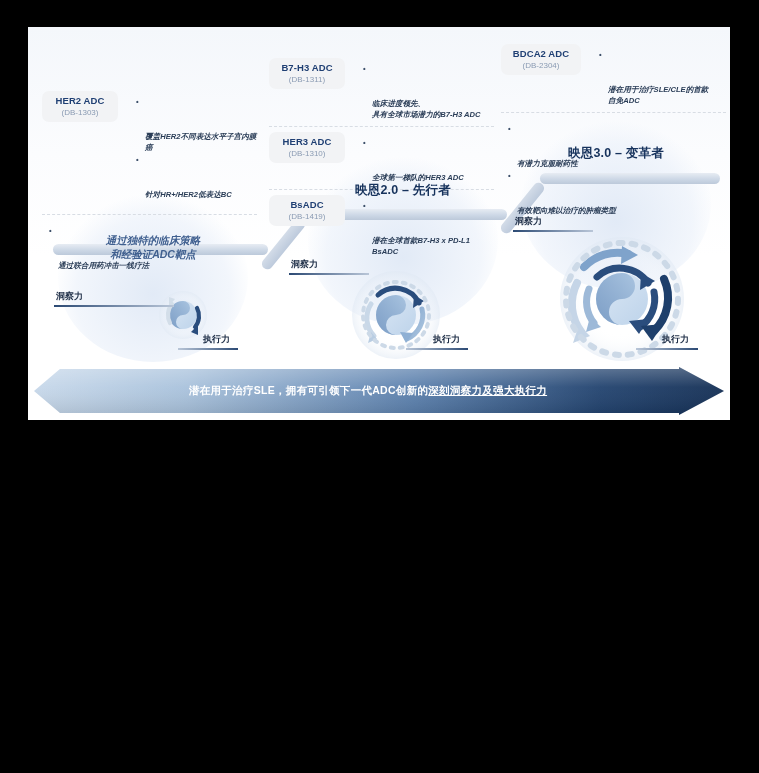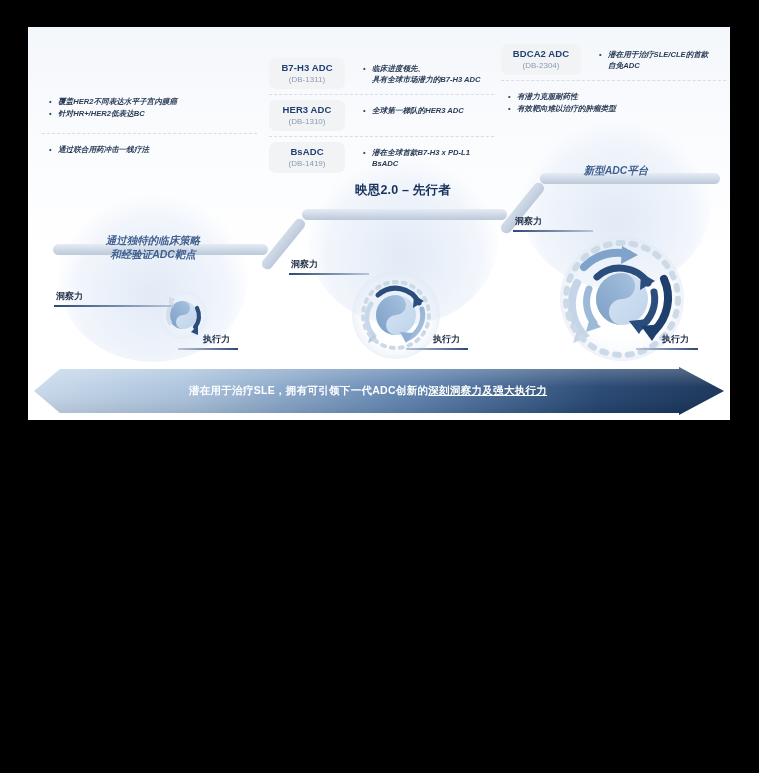--- a/index.html
+++ b/index.html
@@ -70,21 +70,21 @@
   .bullet {
     display: flex;
     font-size: 7.6px;
     color: #2a3d57;
     font-style: italic;
     font-weight: bold;
     line-height: 1.45;
     margin-bottom: 1px;
   }
   .bullet .dot { flex: 0 0 9px; color: #3a4d68; font-style: normal; }
-  .bullet .btxt { white-space: pre-line; }
+  .bullet .btxt { white-space: pre-line; margin-top: 35px; }
 
   
   .halo {
     position: absolute;
     border-radius: 50%;
     background: radial-gradient(circle at 50% 60%, rgba(224,233,246,.95) 0%, rgba(235,241,250,.65) 55%, rgba(255,255,255,0) 72%);
   }
 
   
   .tread {
@@ -164,20 +164,24 @@
   <div class="halo" style="left:493px; top:92px; width:190px; height:170px;"></div>
 
   <div class="tread" style="left:25px; top:217px; width:215px;"></div>
   <div class="riser" style="left:250px; top:186px; height:62px; transform: rotate(39deg);"></div>
   <div class="tread" style="left:274px; top:182px; width:205px;"></div>
   <div class="riser" style="left:489px; top:150px; height:62px; transform: rotate(39deg);"></div>
   <div class="tread" style="left:512px; top:146px; width:180px;"></div>
 
   <div class="card-group" style="left:14px; top:59px; width:215px;">
     <div class="card-row">
+      <div class="chip" style="width:62px;">
+        <div class="chip-name">HER2 ADC</div>
+        <div class="chip-code">(DB-1303)</div>
+      </div>
       <div class="bullets">
         <div class="bullet">
           <span class="dot">•</span>
           <span class="btxt">覆盖HER2不同表达水平子宫内膜癌</span>
         </div>
         <div class="bullet">
           <span class="dot">•</span>
           <span class="btxt">针对HR+/HER2低表达BC</span>
         </div>
       </div>
@@ -259,21 +263,21 @@
         </div>
       </div>
     </div>
   </div>
 
   <div class="stage-sub" style="left:30px; top:206px; width:190px;">通过独特的临床策略
 和经验证ADC靶点</div>
 
   <div class="stage-title" style="left:280px; top:155px; width:190px;">映恩2.0 – 先行者</div>
 
-  <div class="stage-sub" style="left:493px; top:136px; width:190px;">新型ADC平台</div>
+  <div class="stage-title" style="left:493px; top:118px; width:190px;">映恩3.0 – 变革者</div>
 
   <svg class="layer" viewBox="0 0 702 393" width="702" height="393" style="pointer-events:none;">
     <defs>
       <linearGradient id="yinA" x1="0" y1="0" x2="1" y2="1">
         <stop offset="0" stop-color="#dce8f5"></stop>
           <stop offset="1" stop-color="#bdd3ea"></stop>
       </linearGradient>
       <linearGradient id="yinB" x1="0" y1="1" x2="1" y2="0">
         <stop offset="0" stop-color="#6f93bf" stop-opacity=".85"></stop>
           <stop offset="1" stop-color="#a9c4e0"></stop>

